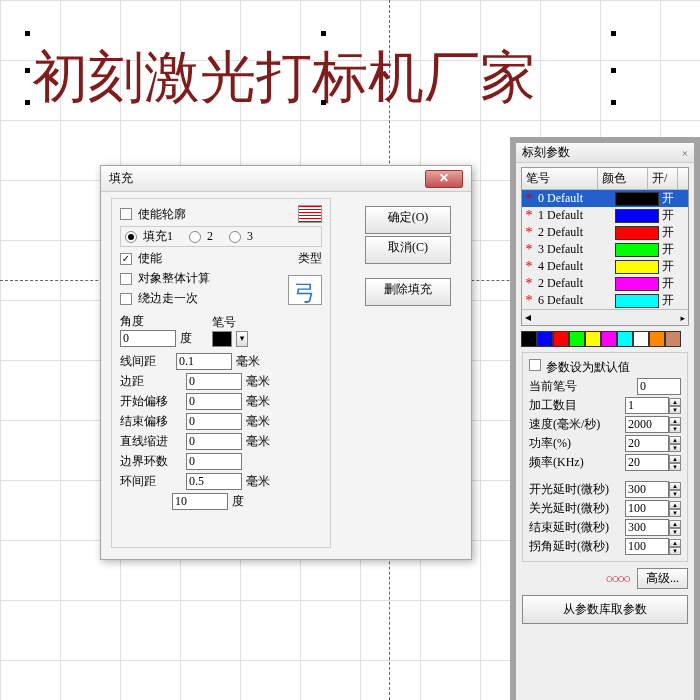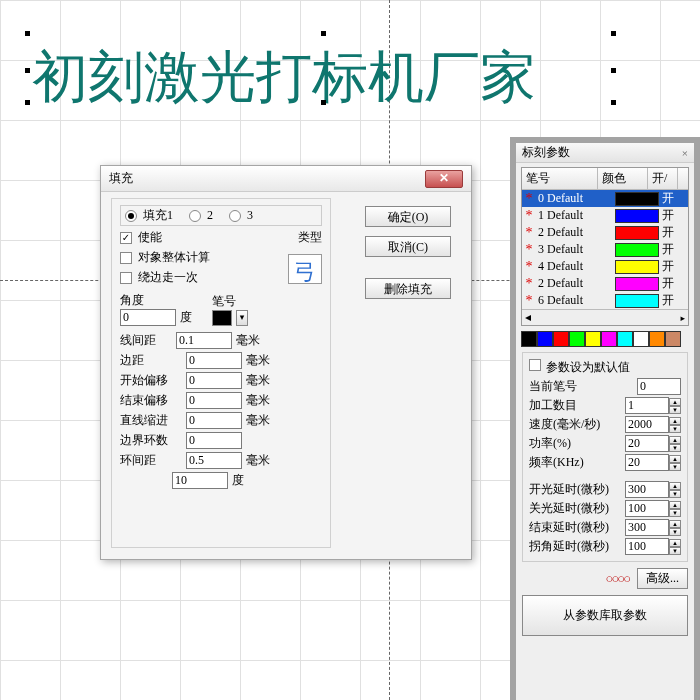--- a/index.html
+++ b/index.html
@@ -1,36 +1,36 @@
 <!DOCTYPE html>
 <html><head>
 <meta charset="utf-8">
 <style>
 *{box-sizing:border-box;margin:0;padding:0;font-family:"SimSun",serif;font-size:12px}
 body{width:700px;height:700px;background:#fff;position:relative;overflow:hidden}
 .canvas{position:absolute;left:0;top:0;width:700px;height:700px}
 .grid{position:absolute;left:0;top:0;right:0;bottom:0;background-image:linear-gradient(to right,#e0e0e0 1px,transparent 1px),linear-gradient(to bottom,#e0e0e0 1px,transparent 1px);background-size:60px 60px}
 .axis-h{position:absolute;left:0;right:0;top:280px;border-top:1px dashed #666}
 .axis-v{position:absolute;top:0;bottom:0;left:389px;border-left:1px dashed #666}
-.text-obj{position:absolute;left:32px;top:40px;font-size:56px;font-family:"SimSun",serif;color:#0f766e;white-space:nowrap}
+.text-obj{position:absolute;left:32px;top:40px;font-size:56px;font-family:"SimSun",serif;color:#7f1d1d;white-space:nowrap}
 .sel-handle{position:absolute;width:5px;height:5px;background:#000}
 .sel-box{position:absolute;left:28px;top:34px;width:585px;height:68px}
 .dlg{position:absolute;left:100px;top:165px;width:372px;height:395px;background:#f4f4f4;border:1px solid #a5a5a5;box-shadow:2px 2px 8px rgba(0,0,0,.3)}
 .dlg-title{height:26px;background:linear-gradient(#fff,#e8e8e8);border-bottom:1px solid #ccc;padding:4px 8px;display:flex;align-items:center;justify-content:space-between}
 .close-btn{width:38px;height:18px;background:linear-gradient(#e9a2a0,#c75050);border:1px solid #9a3b3b;border-radius:2px;color:#fff;text-align:center;line-height:14px;font-weight:bold;cursor:pointer}
 .dlg-body{position:relative;padding:8px;height:368px}
 .frame{position:absolute;left:10px;top:6px;width:220px;height:350px;border:1px solid #d0d0d0;background:#f4f4f4;padding:6px 8px}
 .row{display:flex;align-items:center;margin-bottom:3px;gap:4px}
 .chk{width:12px;height:12px;border:1px solid #888;background:#fff;display:inline-block;margin-right:2px}
 .chk.on::after{content:"✓";font-size:10px;line-height:10px;display:block;text-align:center}
 .radio{width:12px;height:12px;border:1px solid #888;border-radius:50%;background:#fff;display:inline-block;margin-right:2px;position:relative}
 .radio.on::after{content:"";position:absolute;left:2px;top:2px;width:6px;height:6px;background:#000;border-radius:50%}
 .inp{border:1px solid #7a7a7a;background:#fff;height:17px;padding:0 2px;font-size:12px}
 .inp.w50{width:56px}
-.btn{position:absolute;width:86px;height:21px;border:1px solid #888;background:linear-gradient(#fff,#e4e4e4);text-align:center;line-height:20px;cursor:pointer}
+.btn{position:absolute;width:86px;height:28px;border:1px solid #888;background:linear-gradient(#fff,#e4e4e4);text-align:center;line-height:20px;cursor:pointer}
 .hatch-icon{width:24px;height:18px;border:1px solid #999;display:inline-block;background:repeating-linear-gradient(0deg,#d00,#d00 1px,#fff 1px,#fff 3px)}
 .type-icon{width:34px;height:30px;border:1px solid #999;display:inline-block;background:#fff;position:relative}
 .type-icon::after{content:"弓";color:#3070d0;font-size:22px;position:absolute;left:5px;top:2px}
 .pen-sw{width:20px;height:16px;background:#000;border:1px solid #888;display:inline-block}
 .dd{width:12px;height:16px;border:1px solid #888;background:linear-gradient(#fff,#ddd);display:inline-block;text-align:center;line-height:12px;font-size:9px}
 .side{position:absolute;right:0;top:137px;width:190px;height:597px;background:#efefef;border:6px solid #a3a3a3}
 .side-title{height:20px;background:linear-gradient(#f8f8f8,#e4e4e4);padding:2px 6px;display:flex;justify-content:space-between;align-items:center;border-bottom:1px solid #ccc}
 .pin{font-size:11px;color:#666}
 .tbl{border:1px solid #999;margin:4px 5px 0 5px}
 .tbl-hdr{display:flex;background:linear-gradient(#fdfdfd,#e6e6e6);border-bottom:1px solid #bbb}
@@ -48,21 +48,21 @@
 .param-area .frame2{border:1px solid #ccc;padding:4px 6px}
 .prow{display:flex;align-items:center;justify-content:space-between;margin:2px 0}
 .prow .inp{width:44px}
 .spin{display:inline-flex;flex-direction:column;width:12px}
 .spin span{height:8px;border:1px solid #888;background:linear-gradient(#fff,#ddd);font-size:7px;text-align:center;line-height:6px}
 .pspin{display:flex;align-items:center}
 .adv-row{display:flex;align-items:center;justify-content:flex-end;gap:8px;margin:6px}
 .rings{letter-spacing:-2px;color:#b00;font-size:13px}
 .btn2{border:1px solid #888;background:linear-gradient(#fff,#e4e4e4);padding:1px 8px;cursor:pointer}
 .foot-btns{display:flex;flex-direction:column;gap:3px;margin:4px 6px}
-.foot-btns .btn2{text-align:center;padding:11px 0}
+.foot-btns .btn2{text-align:center;padding:5px 0}
 .lbl{white-space:nowrap}
 </style>
 </head>
 <body>
 
 <div class="canvas">
   <div class="grid"></div>
   <div class="axis-h"></div>
   <div class="axis-v"></div>
   <div class="text-obj">初刻激光打标机厂家</div>
@@ -78,20 +78,26 @@
   </div>
 </div>
 
 <div class="dlg">
   <div class="dlg-title">
     <span>填充</span>
     <div class="close-btn">✕</div>
   </div>
   <div class="dlg-body">
     <div class="frame">
+      <div class="row">
+        <span class="chk"></span>
+        <span class="lbl">使能轮廓</span>
+        <span style="flex:1"></span>
+        <span class="hatch-icon"></span>
+      </div>
       <div class="row" style="border:1px solid #ccc;padding:1px 4px">
         <span class="radio on"></span>
           <span>填充1</span>
         <span style="width:8px"></span>
         <span class="radio"></span>
           <span>2</span>
         <span style="width:8px"></span>
         <span class="radio"></span>
           <span>3</span>
       </div>

